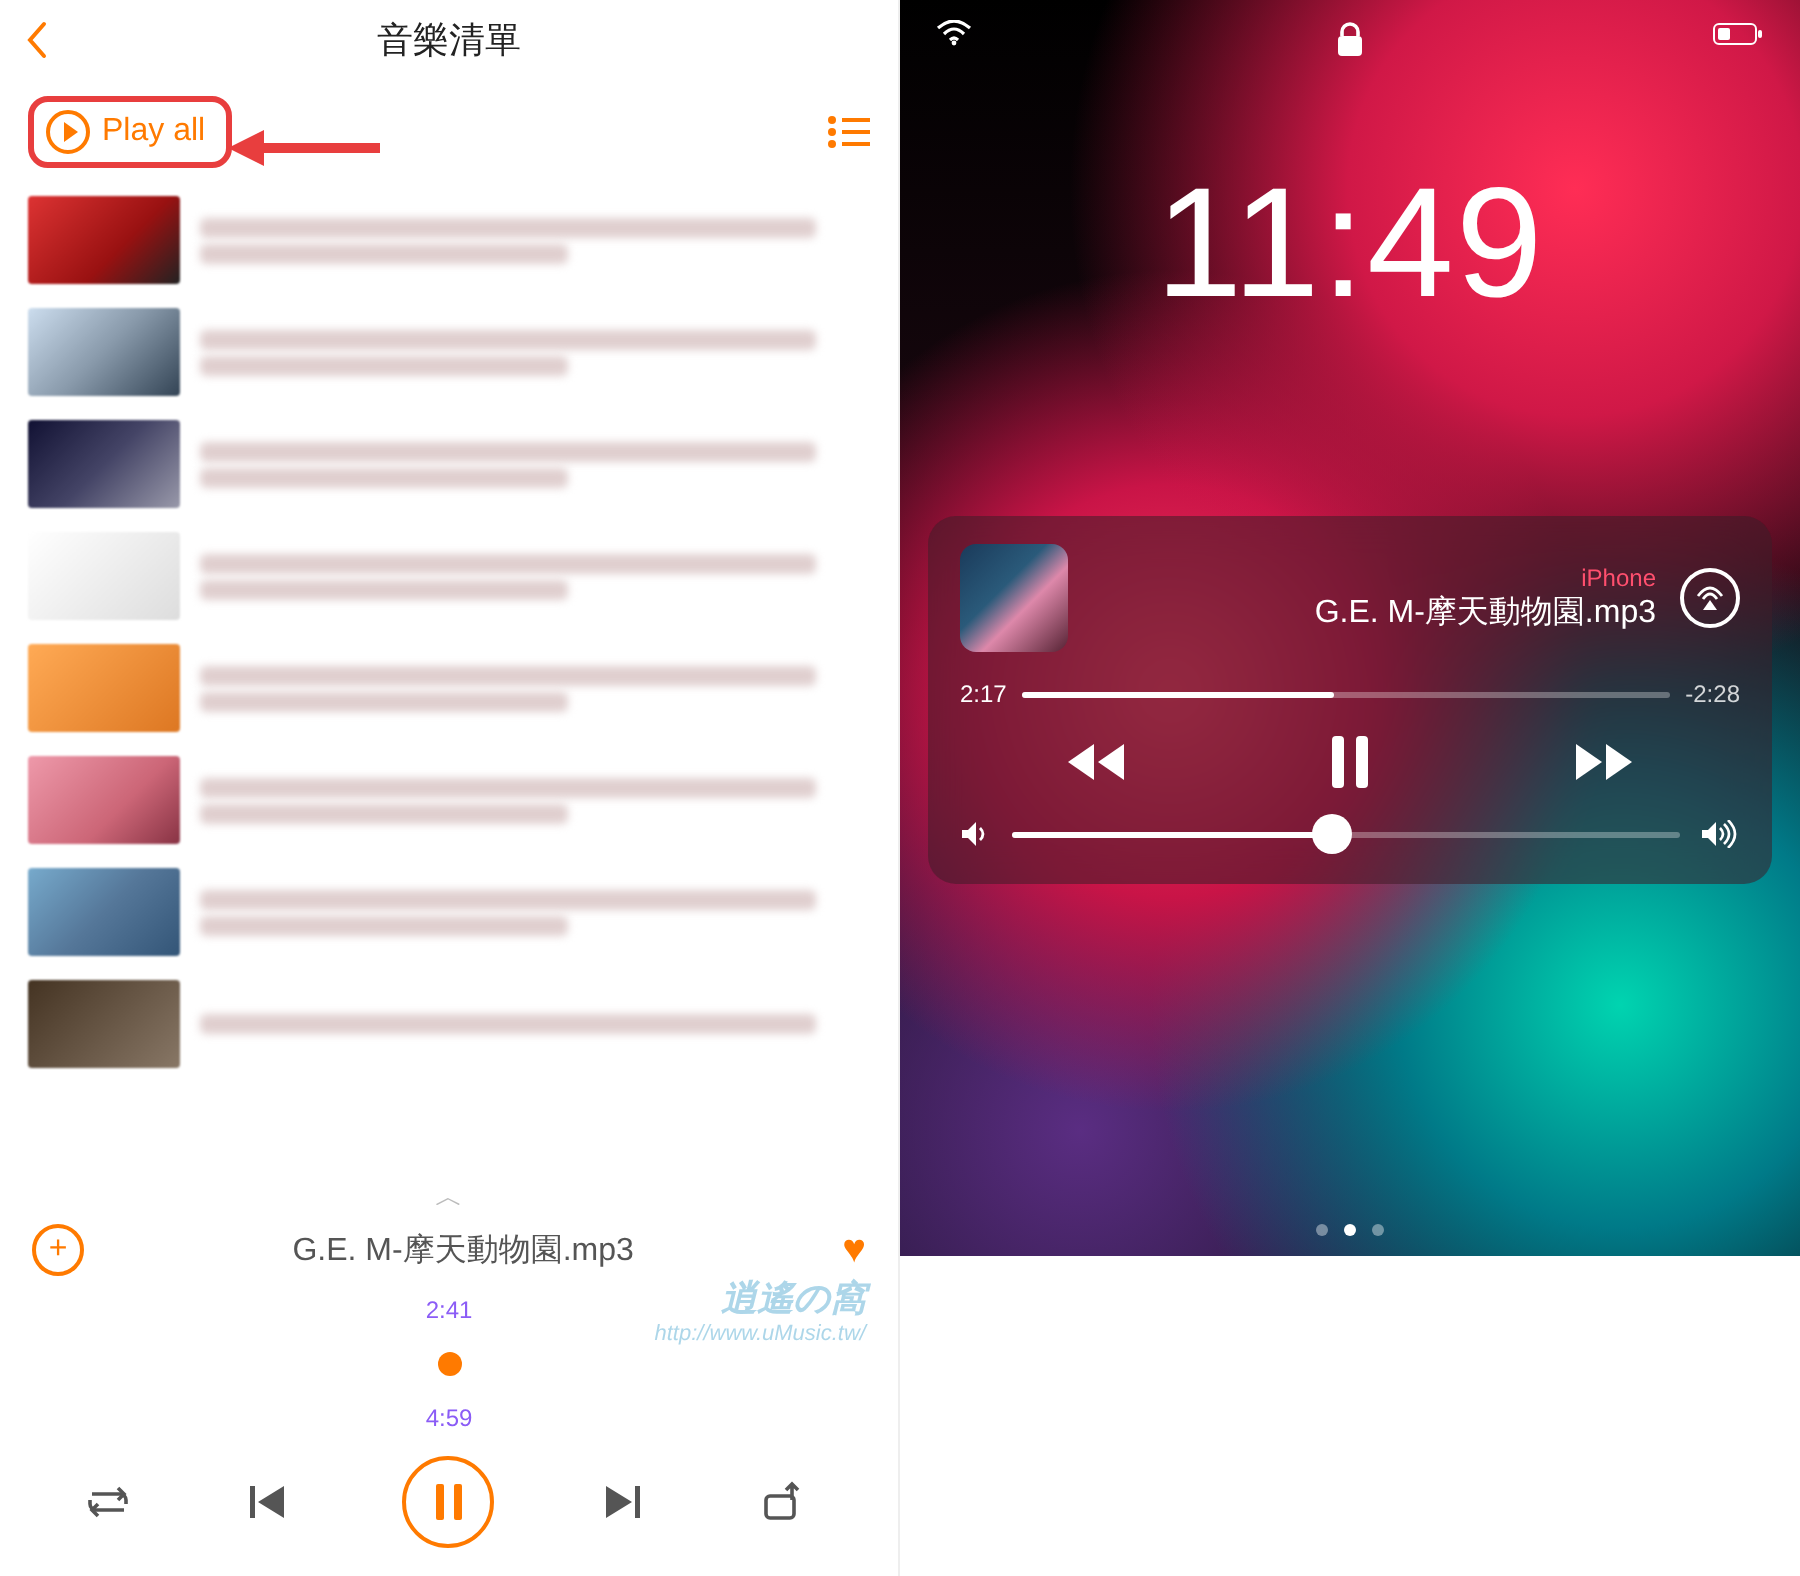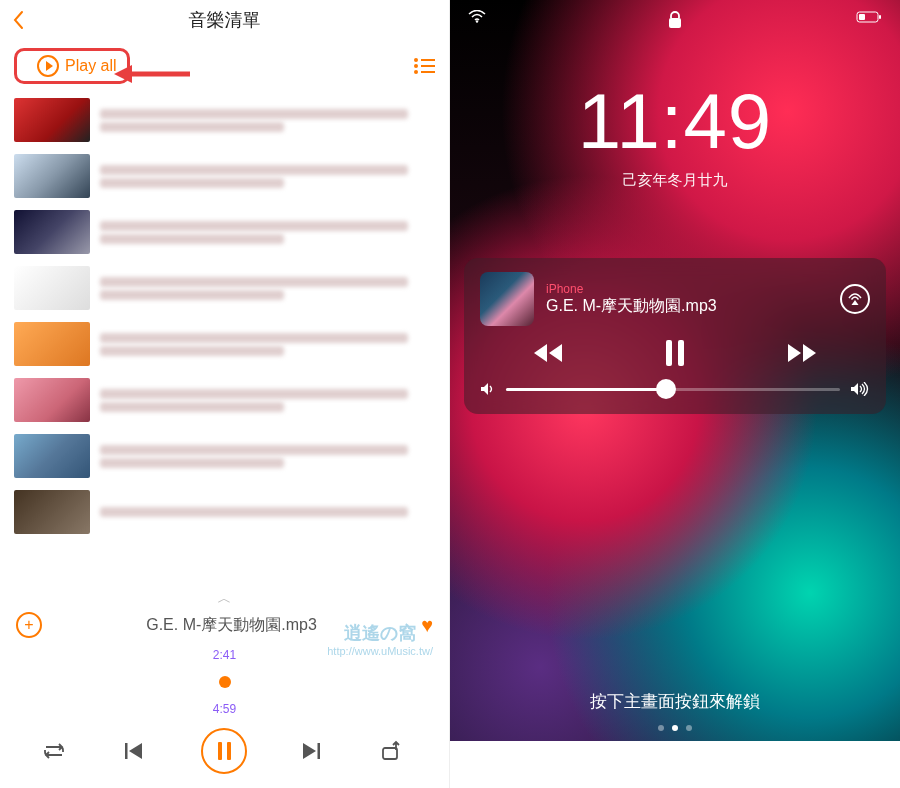--- a/index.html
+++ b/index.html
@@ -2,31 +2,31 @@
 <html><head>
 <meta charset="utf-8">
 <style>
 * { margin: 0; padding: 0; box-sizing: border-box; }
 body {
   font-family: -apple-system, BlinkMacSystemFont, "Segoe UI", Helvetica, Arial, sans-serif;
   width: 900px; height: 788px; background: #fff; position: relative; overflow: hidden;
 }
 .container { display: flex; width: 900px; height: 788px; }
 .left-pane { width: 450px; height: 788px; background: #fff; position: relative; border-right: 1px solid #eee; display: flex; flex-direction: column; }
-.right-pane { width: 450px; height: 741px; background: #000000; position: relative; overflow: hidden; }
+.right-pane { width: 450px; height: 628px; background: #000000; position: relative; overflow: hidden; }
 
 
 .left-header { display: flex; align-items: center; justify-content: center; height: 40px; position: relative; }
 .back-chevron { position: absolute; left: 12px; color: #ff7a00; font-size: 20px; font-weight: 300; }
 .left-title { font-size: 18px; font-weight: 500; color: #222; }
 
 .playall-row { display: flex; align-items: center; height: 52px; padding: 0 14px; justify-content: space-between; }
 .playall-btn {
   display: flex; align-items: center; gap: 6px; color: #ff7a00; font-size: 16px;
-  border: 3px solid #e83e3e; border-radius: 10px; padding: 4px 10px 4px 20px;
+  border: 3px solid #e83e3e; border-radius: 10px; padding: 4px 10px 4px 6px;
 }
 .playall-circle {
   width: 22px; height: 22px; border: 2px solid #ff7a00; border-radius: 50%;
   display: flex; align-items: center; justify-content: center;
 }
 .playall-tri { width: 0; height: 0; border-left: 7px solid #ff7a00; border-top: 5px solid transparent; border-bottom: 5px solid transparent; margin-left: 2px; }
 .arrow-annot { position: absolute; left: 112px; top: 62px; }
 .list-icon { color: #ff7a00; font-size: 20px; letter-spacing: -2px; }
 
 .track-list { flex: 1; overflow: hidden; }
@@ -44,21 +44,21 @@
 .thumb.t7 { background: linear-gradient(135deg,#7ac 0%,#579 50%,#357 100%); }
 .thumb.t8 { background: linear-gradient(135deg,#432 0%,#654 50%,#876 100%); }
 .track-text { flex: 1; }
 .track-text .line {
   height: 10px; background: #e6e6e6; border-radius: 3px; margin: 3px 0;
   filter: blur(2px);
 }
 .track-text .line.w1 { width: 92%; background:#e0cfcf; }
 .track-text .line.w2 { width: 55%; background:#e0cfcf; }
 
-.watermark { position: absolute; right: 16px; bottom: 130px; color: #9fd0e6; font-size: 11px; text-align: center; opacity: 0.85; line-height: 1.2; }
+.watermark { position: absolute; right: 16px; bottom: 114px; color: #9fd0e6; font-size: 11px; font-style: italic; text-align: right; opacity: 0.85; line-height: 1.2; }
 .watermark .big { font-size: 18px; font-weight: bold; }
 
 .mini-player { padding: 8px 16px 14px; border-top: 0; }
 .mini-up { text-align: center; color: #bbb; font-size: 14px; margin-bottom: 4px; }
 .mini-row1 { display: flex; align-items: center; justify-content: space-between; gap: 10px; }
 .plus-circle { width: 26px; height: 26px; border: 2px solid #ff7a00; border-radius: 50%; color: #ff7a00; display: flex; align-items: center; justify-content: center; font-size: 16px; }
 .mini-title { flex: 1; text-align: center; color: #555; font-size: 16px; }
 .heart { color: #ff7a00; font-size: 20px; }
 .progress-row { display: flex; align-items: center; gap: 20px; margin-top: 10px; font-size: 12px; color: #8b5cf6; flex-direction: column; }
 .progress-bar { flex: 1; height: 3px; background: #ddd; position: relative; border-radius: 2px; }
@@ -91,21 +91,21 @@
 .media-card {
   position: absolute; top: 258px; left: 14px; right: 14px;
   background: rgba(60,30,40,0.55); backdrop-filter: blur(10px);
   border-radius: 14px; padding: 14px 16px 18px; color: #fff; z-index: 4;
 }
 .mc-top { display: flex; gap: 12px; align-items: center; }
 .mc-art {
   width: 54px; height: 54px; border-radius: 8px;
   background: linear-gradient(135deg,#1a3a5a 0%,#2a5a7a 40%,#d8a 60%,#523 100%);
 }
-.mc-info { flex: 1; min-width: 0; }
+.mc-info { flex: 1; min-width: 0; text-align: right; }
 .mc-src { font-size: 12px; color: #ff4f6e; }
 .mc-track { font-size: 16px; white-space: nowrap; overflow: hidden; text-overflow: ellipsis; }
 .mc-app { font-size: 14px; opacity: 0.9; }
 .mc-airplay { width: 30px; height: 30px; border: 2px solid #fff; border-radius: 50%; display: flex; align-items: center; justify-content: center; font-size: 13px; }
 .mc-prog { display: flex; align-items: center; gap: 8px; margin-top: 14px; font-size: 12px; }
 .mc-prog-bar { flex: 1; height: 3px; background: rgba(255,255,255,0.3); position: relative; border-radius: 2px; }
 .mc-prog-fill { position: absolute; left: 0; top: 0; height: 100%; width: 48%; background: #fff; border-radius: 2px; }
 .mc-prog-remain { opacity: 0.8; }
 .mc-controls { display: flex; justify-content: space-around; align-items: center; margin-top: 14px; font-size: 26px; }
 .mc-pause { display: flex; gap: 6px; }
@@ -298,37 +298,43 @@
     </div>
     <div class="lock-top">
       <svg width="16" height="20" viewBox="0 0 16 20">
           <rect x="2" y="8" width="12" height="10" rx="2" fill="#fff"></rect>
           <path d="M4 8 V6 A4 4 0 0 1 12 6 V8" stroke="#fff" stroke-width="1.8" fill="none"></path>
         </svg>
     </div>
 
     <div class="clock-block">
       <div class="clock-time">11:49</div>
-      <div class="clock-lunar">己亥年冬月廿九</div>
     </div>
 
     <div class="media-card">
       <div class="mc-top">
         <div class="mc-art"></div>
         <div class="mc-info">
           <div class="mc-src">iPhone</div>
           <div class="mc-track">G.E. M-摩天動物園.mp3</div>
         </div>
         <div class="mc-airplay">
           <svg width="16" height="14" viewBox="0 0 16 14">
               <path d="M2 6 Q8 -2 14 6 M4.5 7.5 Q8 2.5 11.5 7.5" stroke="#fff" stroke-width="1.4" fill="none"></path>
               <polygon points="8,8 4.5,13 11.5,13" fill="#fff"></polygon>
             </svg>
         </div>
       </div>
+      <div class="mc-prog">
+        <span>2:17</span>
+        <div class="mc-prog-bar">
+          <div class="mc-prog-fill"></div>
+        </div>
+        <span class="mc-prog-remain">-2:28</span>
+      </div>
       <div class="mc-controls">
         <div>
           <svg width="34" height="24" viewBox="0 0 34 24">
               <polygon points="16,3 16,21 3,12" fill="#fff"></polygon>
               <polygon points="31,3 31,21 18,12" fill="#fff"></polygon>
             </svg>
         </div>
         <div class="mc-pause">
             <span></span>
             <span></span>
@@ -353,21 +359,20 @@
         </div>
         <span>
           <svg width="20" height="14" viewBox="0 0 20 14">
               <polygon points="1,5 4,5 8,1 8,13 4,9 1,9" fill="#fff"></polygon>
               <path d="M10 4 Q13 7 10 10 M12 2 Q17 7 12 12 M14 0 Q21 7 14 14" stroke="#fff" stroke-width="1.3" fill="none"></path>
             </svg>
         </span>
       </div>
     </div>
 
-    <div class="unlock-hint">按下主畫面按鈕來解鎖</div>
     <div class="page-dots">
       <span></span>
         <span class="active"></span>
         <span></span>
     </div>
   </div>
 
 </div>
 
 </body></html>

